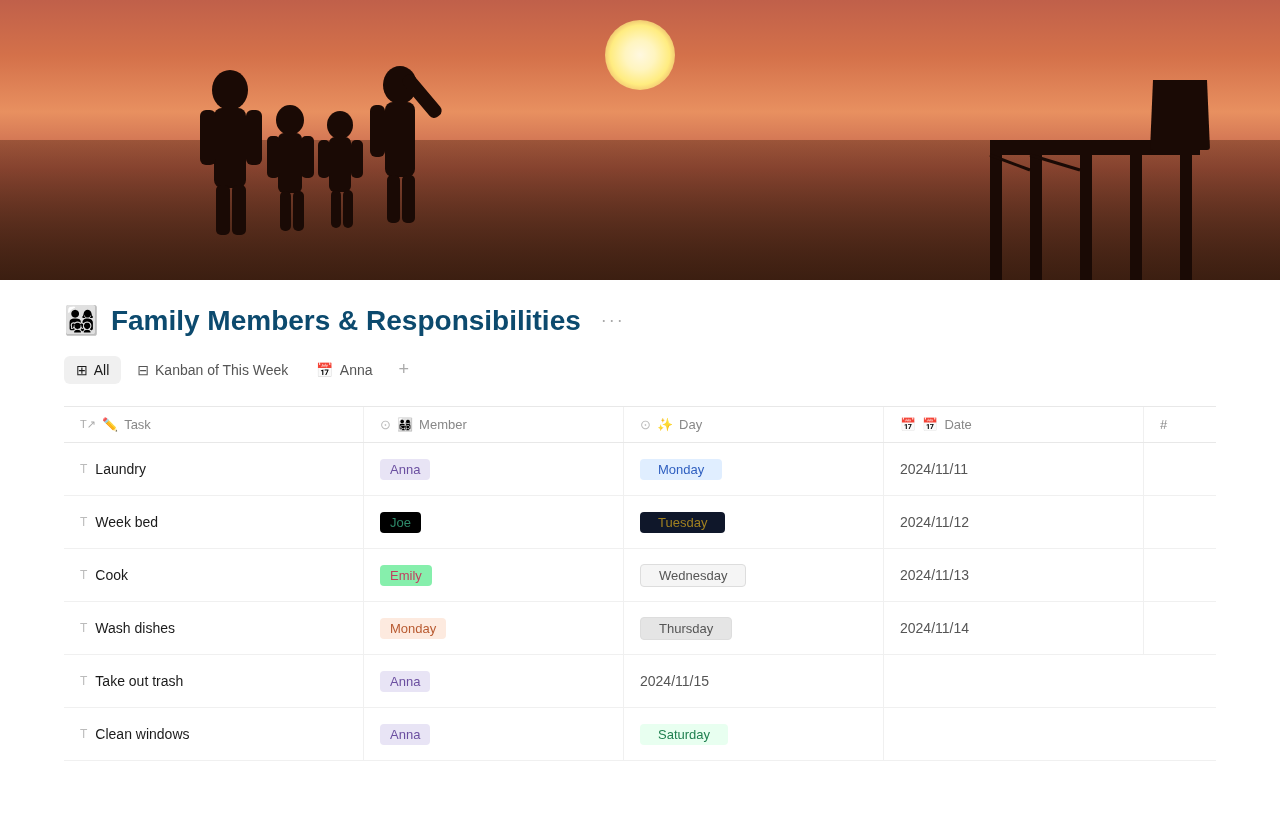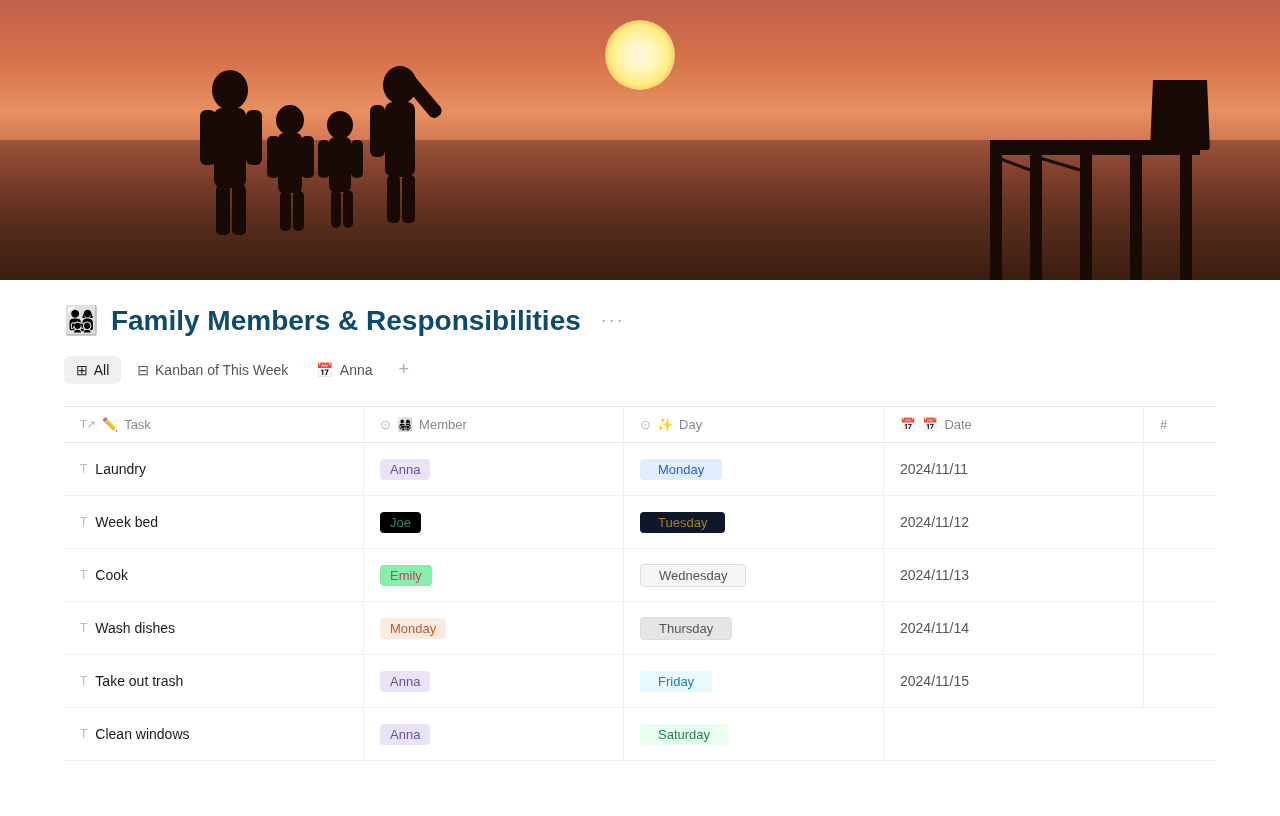--- a/index.html
+++ b/index.html
@@ -357,23 +357,20 @@
     </div>
 
     <div class="table-row">
       <div class="td col-task">
         <span class="type-icon">T</span>
         <span>Take out trash</span>
       </div>
       <div class="td col-member">
         <span class="tag tag-anna">Anna</span>
       </div>
-      <div class="td col-day">
-        <span class="day-tag day-friday">Friday</span>
-      </div>
       <div class="td col-date">
         <span class="date-text">2024/11/15</span>
       </div>
       <div class="td col-hash"></div>
     </div>
 
     <div class="table-row">
       <div class="td col-task">
         <span class="type-icon">T</span>
         <span>Clean windows</span>

